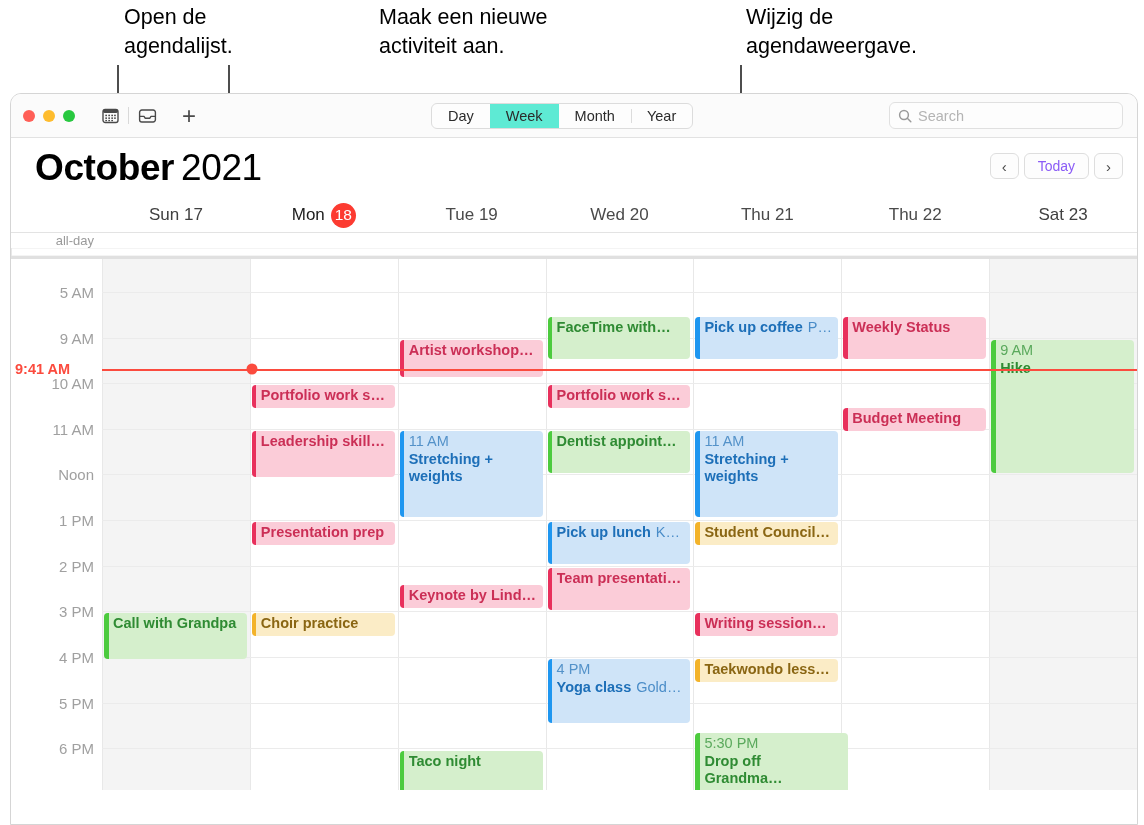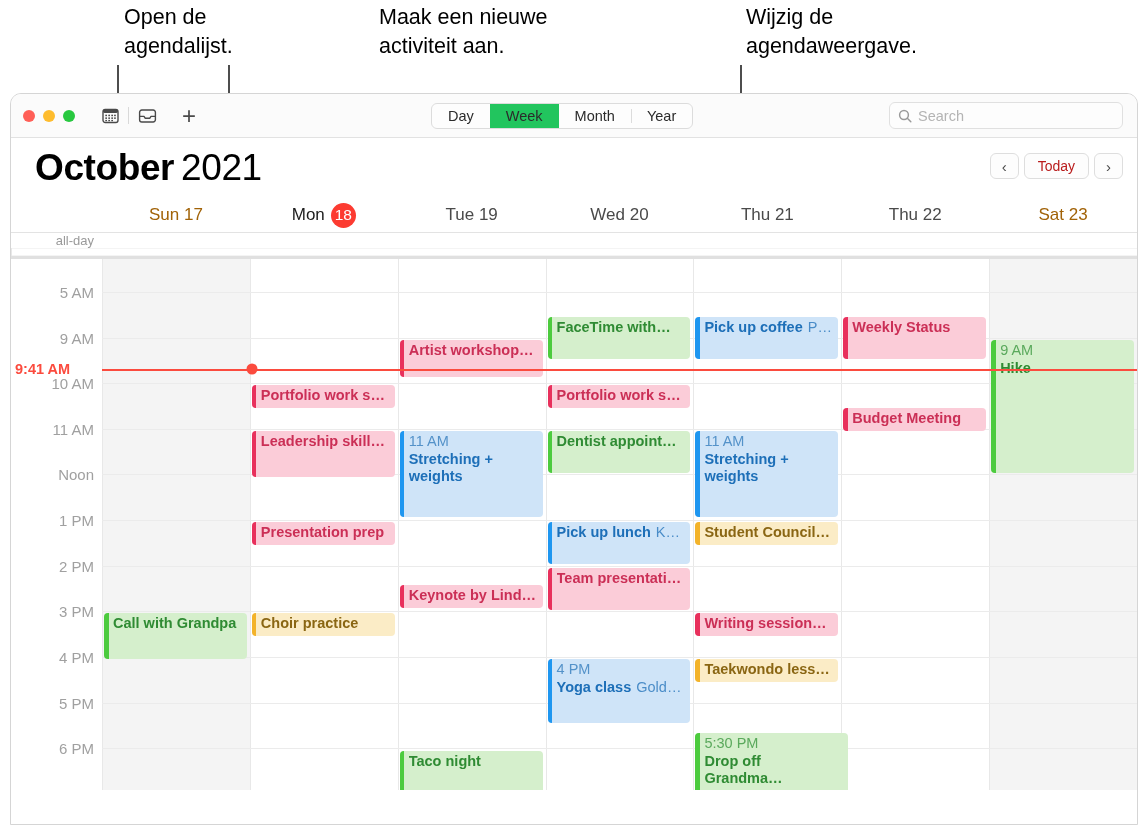--- a/index.html
+++ b/index.html
@@ -76,21 +76,21 @@
     border-radius: 6px;
     overflow: hidden;
   }
   .seg-item {
     display: flex; align-items: center; justify-content: center;
     padding: 0 16px;
     font-size: 14.5px; color: #2b2b2b;
     cursor: pointer;
     position: relative;
   }
-  .seg-item.active { background: #22c55e; font-weight: 400; }
+  .seg-item.active { background: #5eead4; font-weight: 400; }
   .seg-item + .seg-item::before {
     content: ""; position: absolute; left: 0; top: 5px; bottom: 5px;
     width: 1px; background: #dcdcdc;
   }
   .seg-item.active::before, .seg-item.active + .seg-item::before { background: transparent; }
 
   .searchbox {
     position: absolute;
     right: 14px; top: 8px;
     width: 234px; height: 27px;
@@ -128,38 +128,38 @@
   .navgroup {
     position: absolute; right: 14px; top: 15px;
     display: flex; gap: 5px; align-items: center;
   }
   .navbtn {
     height: 26px;
     background: #fdfdfd;
     border: 1px solid #dedede;
     border-radius: 6px;
     display: flex; align-items: center; justify-content: center;
-    font-size: 14px; color: #b91c1c;
+    font-size: 14px; color: #8b5cf6;
     cursor: pointer;
   }
   .navbtn.arrow { width: 29px; font-size: 15px; color: #4a4a4a; }
   .navbtn.today { padding: 0 13px; }
 
   
   .dayhdr {
     display: flex;
     height: 34px;
     background: #fff;
     padding-left: 91px;
   }
   .dayhdr .cell {
     flex: 1;
     display: flex; align-items: center; justify-content: center;
     font-size: 17px;
-    color: #a16207;
+    color: #404040;
     cursor: pointer;
   }
   .dayhdr .cell.weekday { color: #4a4a4a; }
   .dayhdr .cell.today-cell { color: #1d1d1d; }
   .today-badge {
     display: inline-flex; align-items: center; justify-content: center;
     width: 25px; height: 25px;
     border-radius: 50%;
     background: #fc3b31;
     color: #fff;

